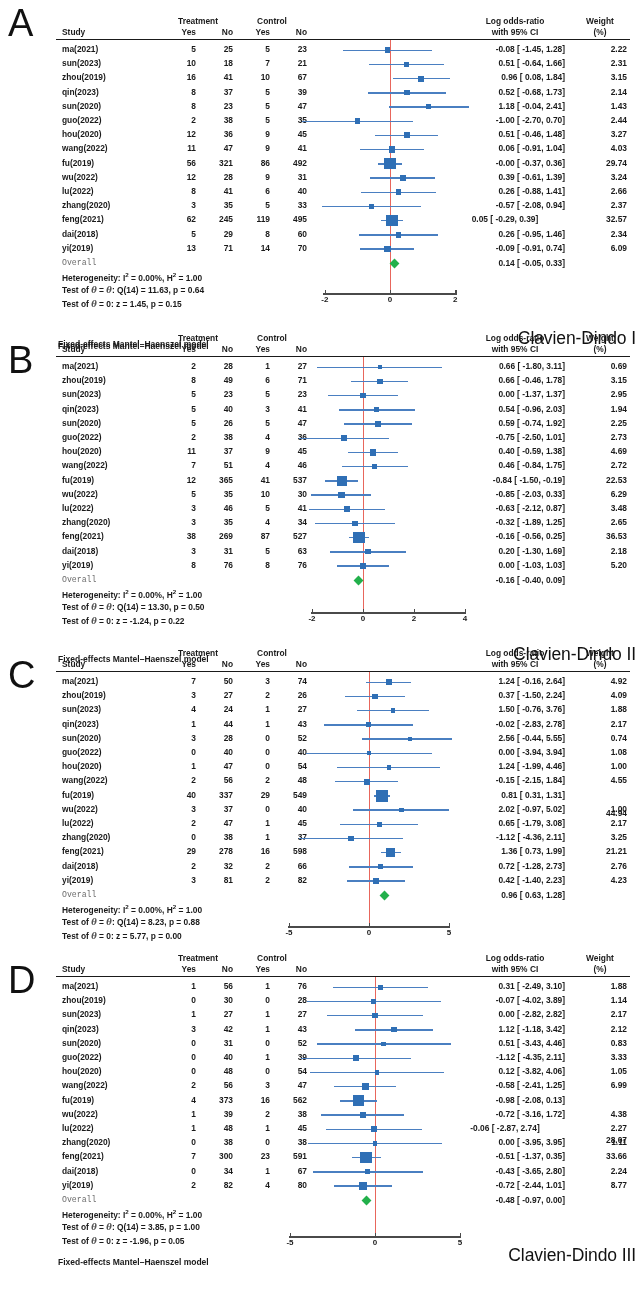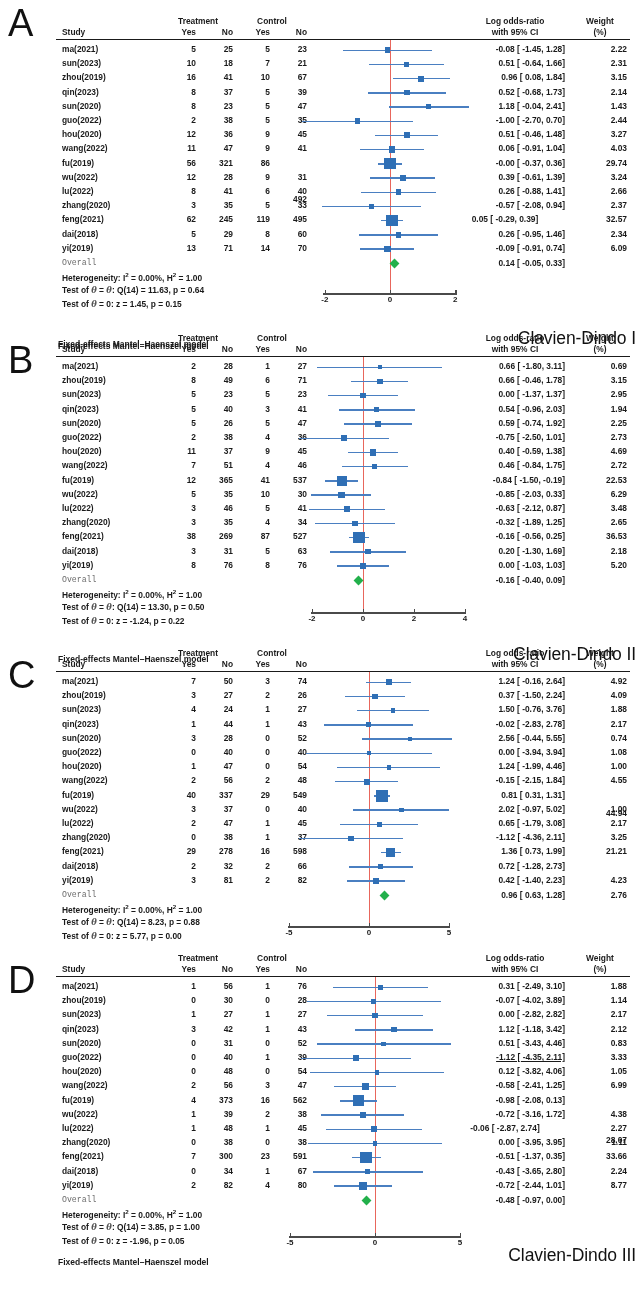--- a/index.html
+++ b/index.html
@@ -140,21 +140,21 @@
         <div class="ci" style="left: 445px; top: 143.4px; width: 120px;">0.06 [ -0.91,  1.04]</div>
         <div class="wt" style="left: 587px; top: 143.4px; width: 40px;">4.03</div>
         <div class="ciline" style="left: 360.334px; top: 148.9px; width: 63.57px; background: rgb(74, 127, 193);"></div>
         <div class="box" style="left: 388.843px; top: 146.487px; width: 6.22512px; height: 6.22512px; background: rgb(47, 111, 181);"></div>
       </div>
       <div>
         <div class="study" style="left: 62px; top: 157.6px;">fu(2019)</div>
         <div class="num" style="left: 168px; top: 157.6px; width: 28px;">56</div>
         <div class="num" style="left: 205px; top: 157.6px; width: 28px;">321</div>
         <div class="num" style="left: 242px; top: 157.6px; width: 28px;">86</div>
-        <div class="num" style="left: 279px; top: 157.6px; width: 28px; margin-top: 36px;">492</div>
+        <div class="num" style="left: 279px; top: 157.6px; width: 28px;">492</div>
         <div class="ci" style="left: 445px; top: 157.6px; width: 120px;">-0.00 [ -0.37,  0.36]</div>
         <div class="wt" style="left: 587px; top: 157.6px; width: 40px;">29.74</div>
         <div class="ciline" style="left: 377.938px; top: 163.1px; width: 23.798px; background: rgb(74, 127, 193);"></div>
         <div class="box" style="left: 384.291px; top: 158.091px; width: 11.4179px; height: 11.4179px; background: rgb(47, 111, 181);"></div>
       </div>
       <div>
         <div class="study" style="left: 62px; top: 171.8px;">wu(2022)</div>
         <div class="num" style="left: 168px; top: 171.8px; width: 28px;">12</div>
         <div class="num" style="left: 205px; top: 171.8px; width: 28px;">28</div>
         <div class="num" style="left: 242px; top: 171.8px; width: 28px;">9</div>
@@ -591,21 +591,21 @@
         <div class="ciline" style="left: 380.68px; top: 221.9px; width: 20.16px; background: rgb(74, 127, 193);"></div>
         <div class="box" style="left: 386.206px; top: 218.046px; width: 9.10816px; height: 9.10816px; background: rgb(47, 111, 181);"></div>
       </div>
       <div>
         <div class="study" style="left: 62px; top: 230.6px;">dai(2018)</div>
         <div class="num" style="left: 168px; top: 230.6px; width: 28px;">2</div>
         <div class="num" style="left: 205px; top: 230.6px; width: 28px;">32</div>
         <div class="num" style="left: 242px; top: 230.6px; width: 28px;">2</div>
         <div class="num" style="left: 279px; top: 230.6px; width: 28px;">66</div>
         <div class="ci" style="left: 445px; top: 230.6px; width: 120px;">0.72 [ -1.28,  2.73]</div>
-        <div class="wt" style="left: 587px; top: 230.6px; width: 40px; margin-top: 29px;">2.76</div>
+        <div class="wt" style="left: 587px; top: 230.6px; width: 40px;">2.76</div>
         <div class="ciline" style="left: 348.52px; top: 236.1px; width: 64.16px; background: rgb(74, 127, 193);"></div>
         <div class="box" style="left: 377.854px; top: 234.134px; width: 5.33126px; height: 5.33126px; background: rgb(47, 111, 181);"></div>
       </div>
       <div>
         <div class="study" style="left: 62px; top: 244.8px;">yi(2019)</div>
         <div class="num" style="left: 168px; top: 244.8px; width: 28px;">3</div>
         <div class="num" style="left: 205px; top: 244.8px; width: 28px;">81</div>
         <div class="num" style="left: 242px; top: 244.8px; width: 28px;">2</div>
         <div class="num" style="left: 279px; top: 244.8px; width: 28px;">82</div>
         <div class="ci" style="left: 445px; top: 244.8px; width: 120px;">0.42 [ -1.40,  2.23]</div>
@@ -698,21 +698,21 @@
         <div class="wt" style="left: 587px; top: 92.8px; width: 40px;">0.83</div>
         <div class="ciline" style="left: 316.69px; top: 98.3px; width: 134.13px; background: rgb(74, 127, 193);"></div>
         <div class="box" style="left: 381.395px; top: 96.7248px; width: 4.55046px; height: 4.55046px; background: rgb(47, 111, 181);"></div>
       </div>
       <div>
         <div class="study" style="left: 62px; top: 107px;">guo(2022)</div>
         <div class="num" style="left: 168px; top: 107px; width: 28px;">0</div>
         <div class="num" style="left: 205px; top: 107px; width: 28px;">40</div>
         <div class="num" style="left: 242px; top: 107px; width: 28px;">1</div>
         <div class="num" style="left: 279px; top: 107px; width: 28px;">39</div>
-        <div class="ci" style="left: 445px; top: 107px; width: 120px; text-decoration: underline;">-1.12 [ -4.35,  2.11]</div>
+        <div class="ci" style="left: 445px; top: 107px; width: 120px;">-1.12 [ -4.35,  2.11]</div>
         <div class="wt" style="left: 587px; top: 107px; width: 40px;">3.33</div>
         <div class="ciline" style="left: 301.05px; top: 112.5px; width: 109.82px; background: rgb(74, 127, 193);"></div>
         <div class="box" style="left: 353.008px; top: 110.248px; width: 5.90498px; height: 5.90498px; background: rgb(47, 111, 181);"></div>
       </div>
       <div>
         <div class="study" style="left: 62px; top: 121.2px;">hou(2020)</div>
         <div class="num" style="left: 168px; top: 121.2px; width: 28px;">0</div>
         <div class="num" style="left: 205px; top: 121.2px; width: 28px;">48</div>
         <div class="num" style="left: 242px; top: 121.2px; width: 28px;">0</div>
         <div class="num" style="left: 279px; top: 121.2px; width: 28px;">54</div>

